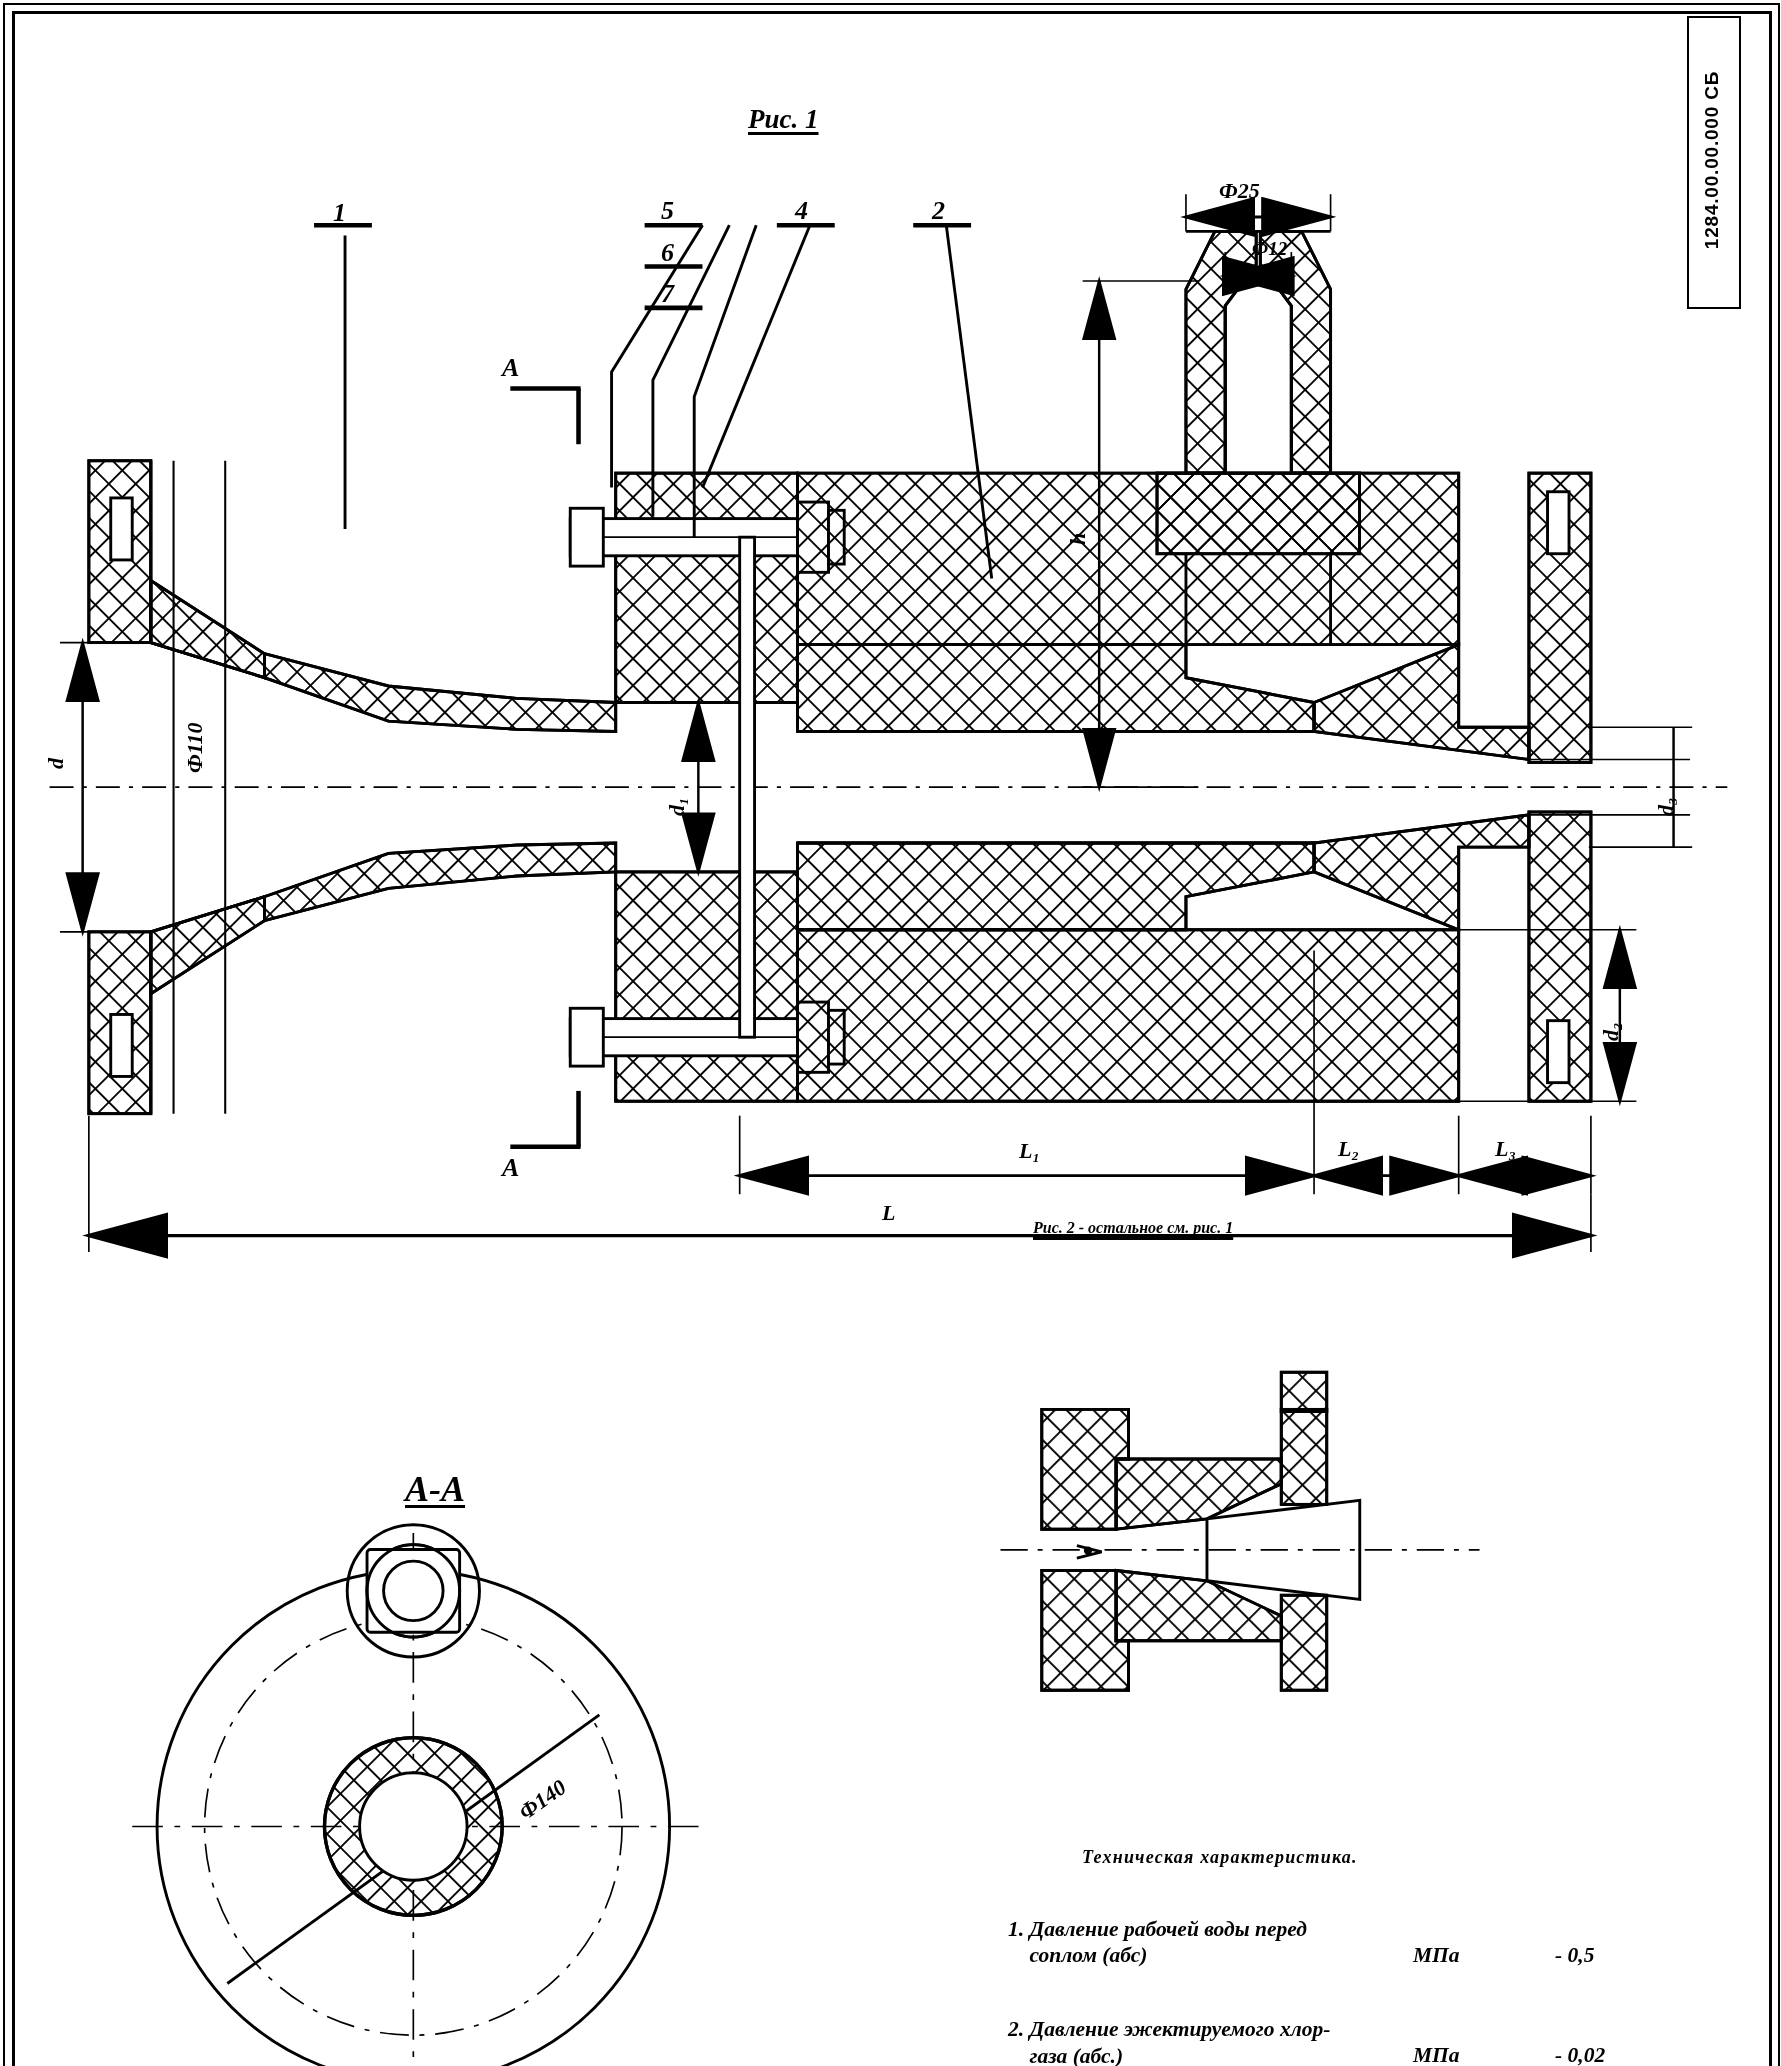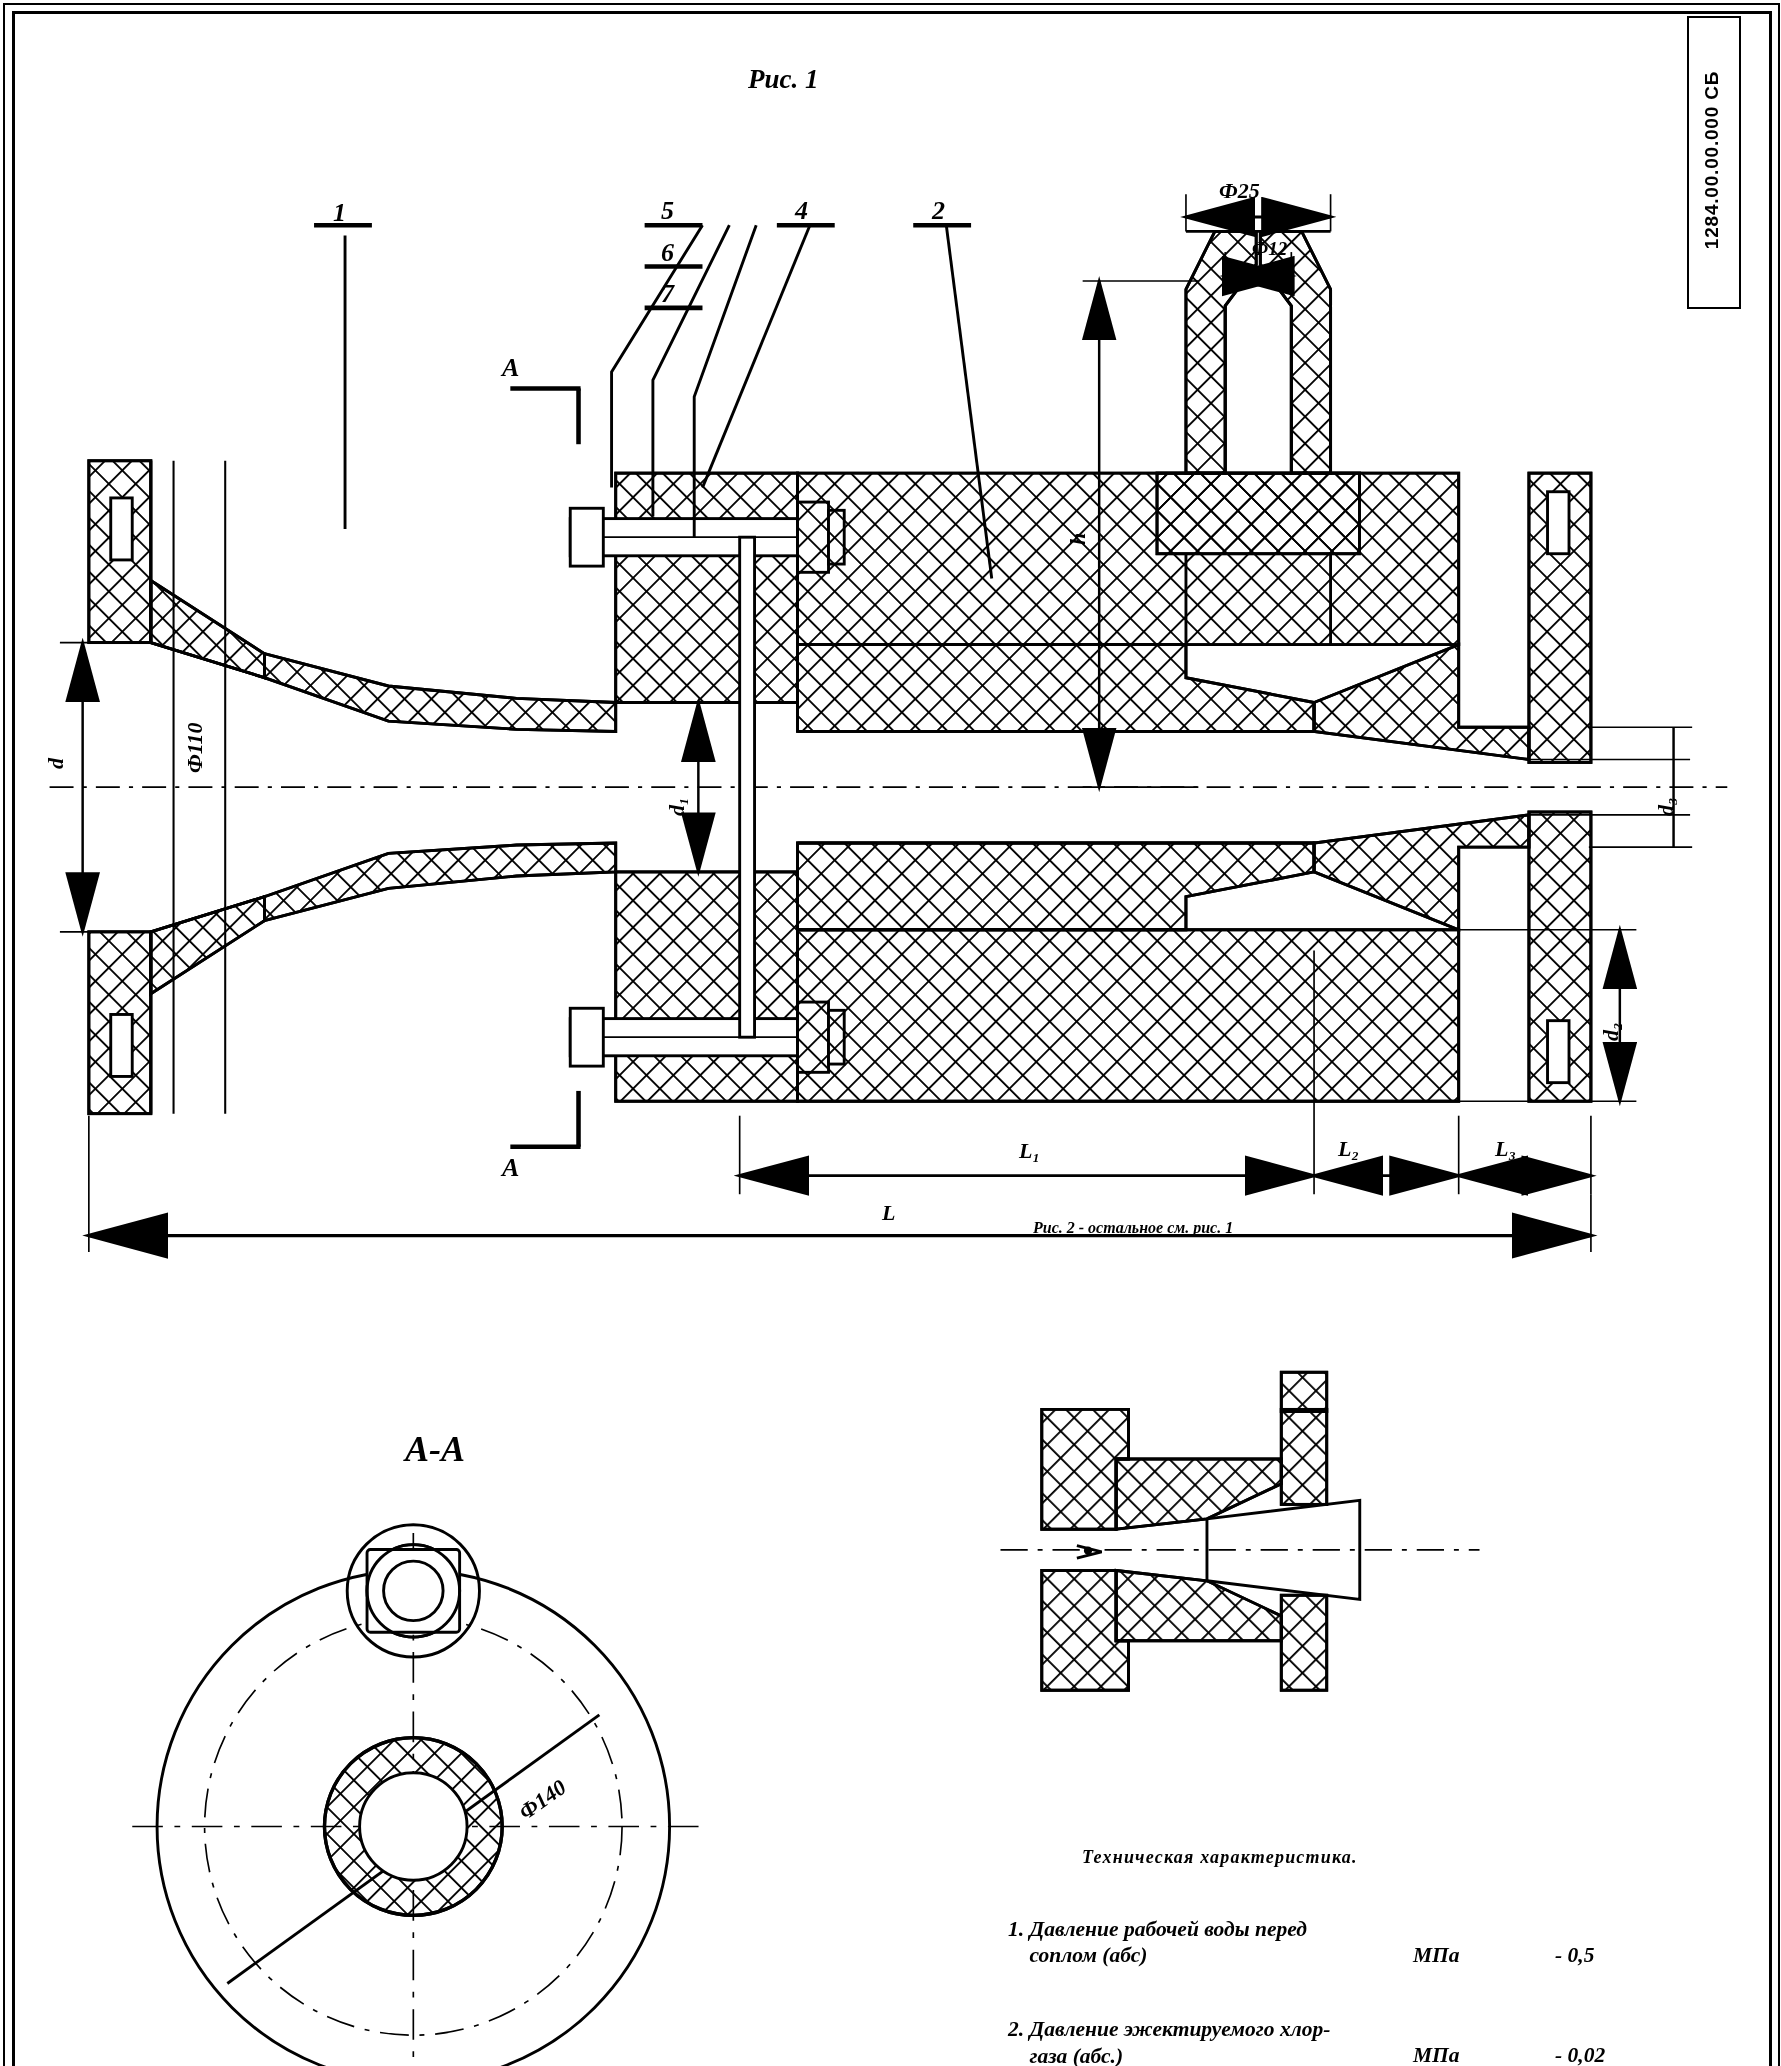--- a/index.html
+++ b/index.html
@@ -3,21 +3,21 @@
 <meta charset="utf-8">
 <style>
   html,body{margin:0;padding:0;background:#fff;}
   body{width:1781px;height:2598px;position:relative;
        font-family:"Liberation Sans",sans-serif;color:#000;overflow:hidden;}
 
   
   .abs{position:absolute;}
   .hand{font-family:"Liberation Serif",serif;font-style:italic;font-weight:bold;}
   .blk{font-family:"Liberation Sans",sans-serif;font-weight:bold;}
-  .ul{text-underline-offset:4.1px;text-decoration-thickness:2.5px;}
+  .ul{text-decoration:underline;text-underline-offset:4.1px;text-decoration-thickness:2.5px;margin-top:40px;}
 
   
   #frame-outer{left:3.3px;top:3.3px;width:1773px;height:2590px;border:2.1px solid #000;}
   #frame-inner{left:12.4px;top:10.7px;width:1754px;height:2574px;border:3.7px solid #000;}
 
   
   #edge-box{left:1687px;top:15.7px;width:50px;height:289px;border:2.5px solid #000;}
   #edge-text{left:1687px;top:15.7px;width:50px;height:289px;
              display:flex;align-items:center;justify-content:center;}
   #edge-text span{transform:rotate(-90deg);white-space:nowrap;font-size:19px;letter-spacing:0.8px;}

